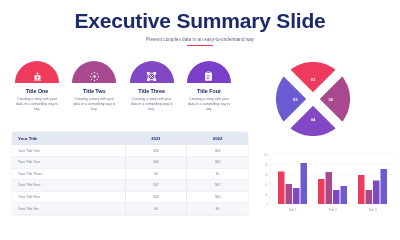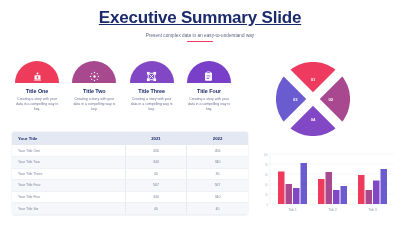--- a/index.html
+++ b/index.html
@@ -6,26 +6,25 @@
   html,body { width:400px; height:225px; overflow:hidden; }
   body {
     background:#ffffff;
     font-family:"Liberation Sans", sans-serif;
     position:relative;
   }
 
   
   .header { text-align:center; padding-top:9px; }
   .slide-title {
-    font-size:17px;
+    font-size:21px;
     font-weight:bold;
     color:#1b2a6b;
     letter-spacing:-0.2px;
     line-height:1.1;
-    text-decoration:underline;
   }
   .slide-subtitle {
     font-size:4.6px;
     color:#5a6480;
     margin-top:5px;
     letter-spacing:0.05px;
   }
   .title-rule {
     width:26px; height:1.4px;
     background:#ef3b5b;

